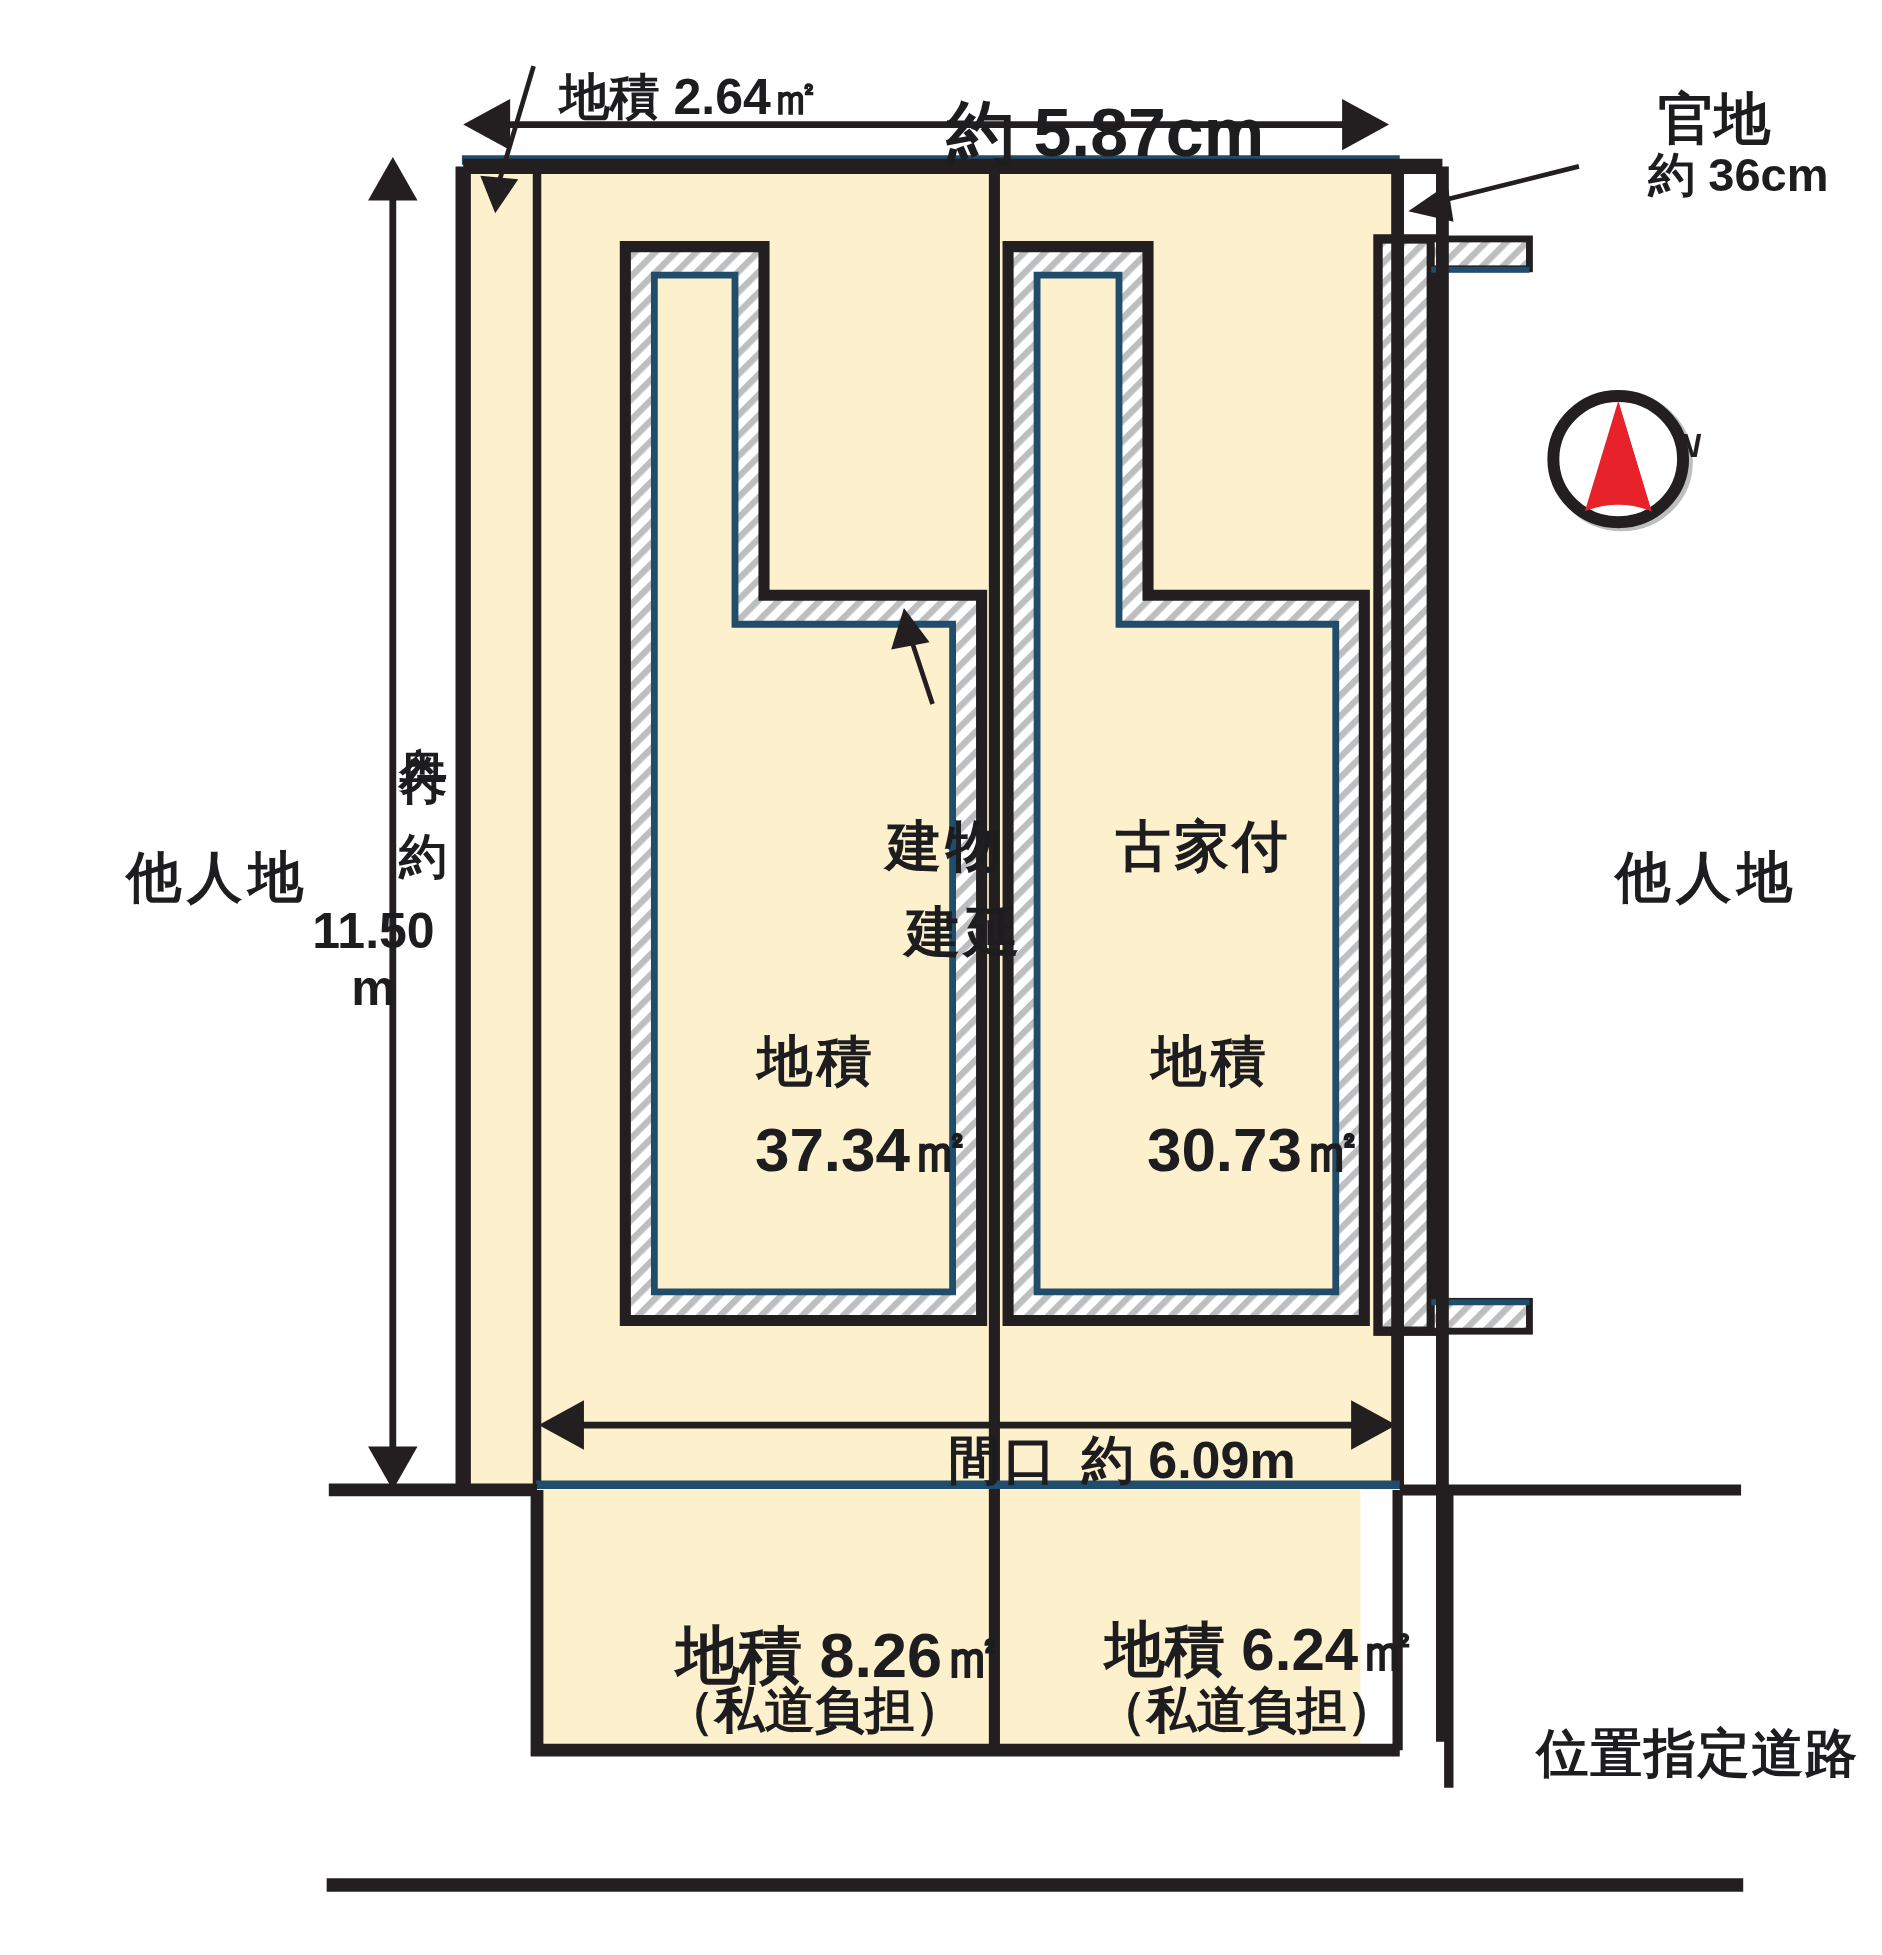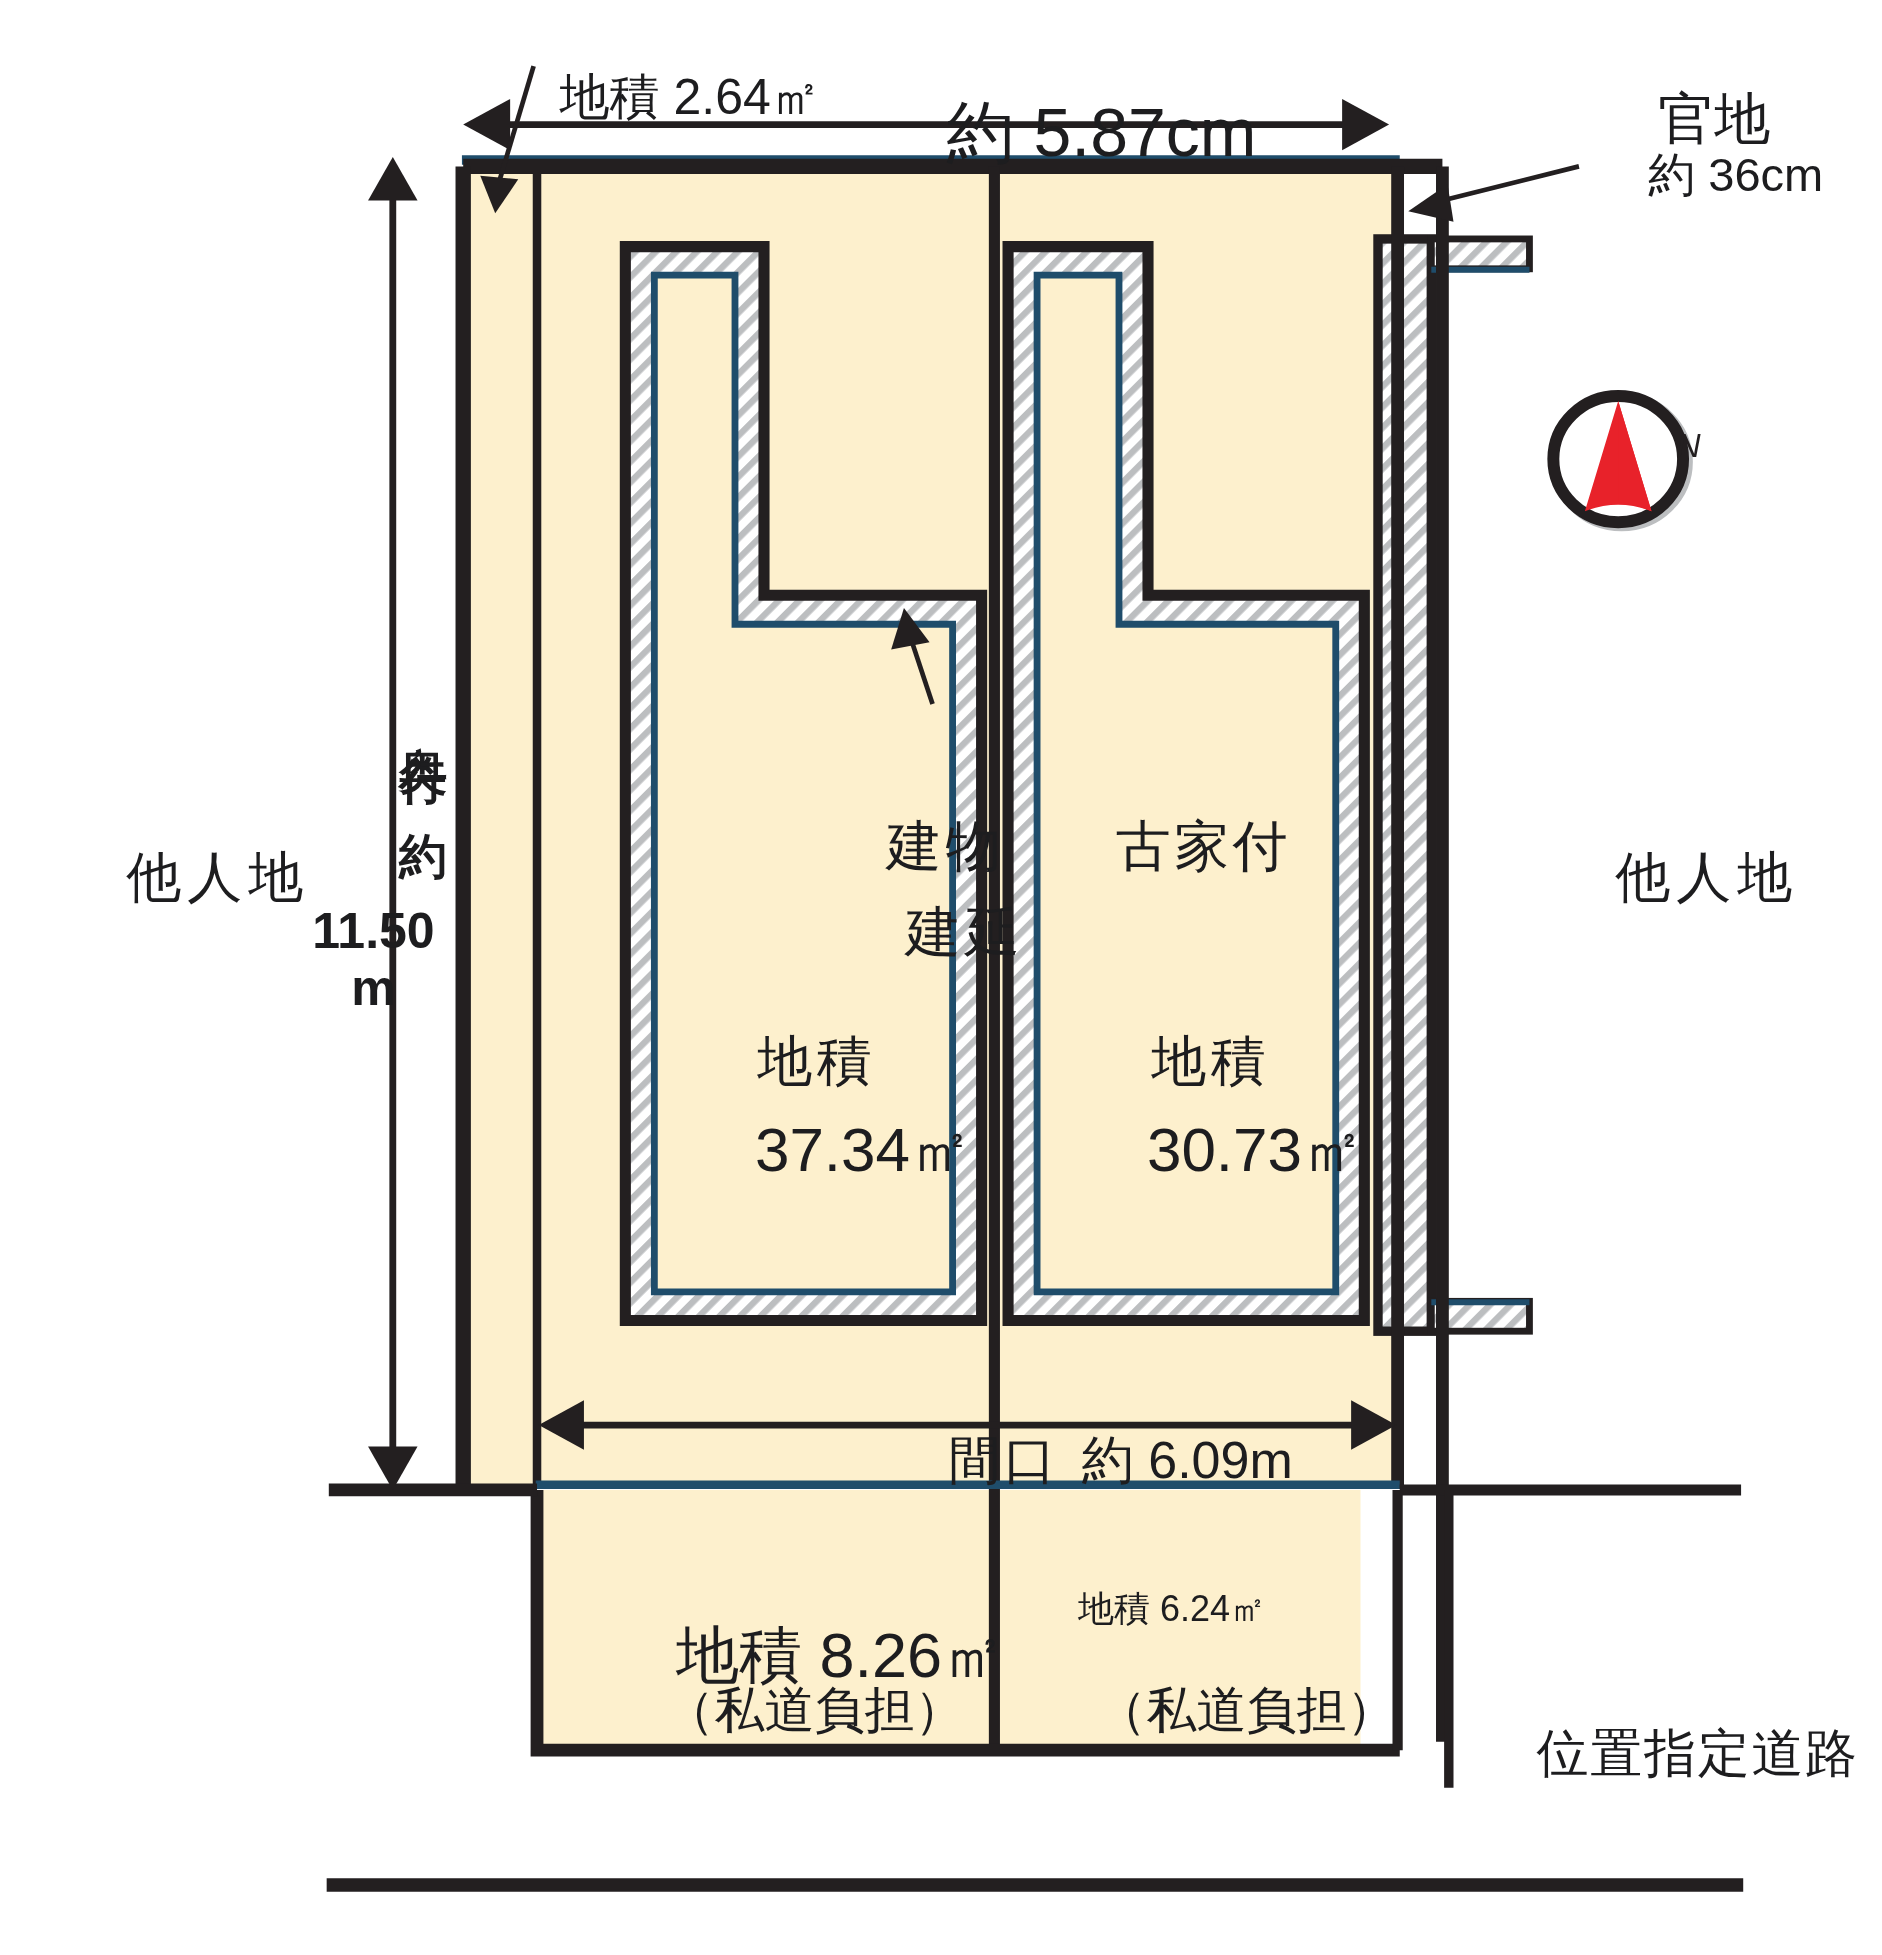--- a/index.html
+++ b/index.html
@@ -1,18 +1,18 @@
 <!DOCTYPE html>
 <html style="font-size:6.8px"><head>
 <meta charset="utf-8">
 <style>
   html,body{margin:0;padding:0;background:#fff;}
   body{font-family:"Liberation Sans","DejaVu Sans",sans-serif;}
   #stage{position:relative;width:1883px;height:1955px;background:#ffffff;overflow:hidden;}
-  .lbl{position:absolute;color:#1d1d1f;font-weight:normal;white-space:pre;line-height:1.12;}
+  .lbl{position:absolute;color:#1d1d1f;font-weight:bold;white-space:pre;line-height:1.12;}
   .vlbl{position:absolute;color:#1d1d1f;font-weight:bold;line-height:1.05;text-align:center;}
   svg{position:absolute;left:0;top:0;}
 </style>
 </head>
 <body>
 
 <div id="stage">
 
   <svg width="1883" height="1955" viewBox="0 0 4412 4582">
     <defs>
@@ -196,21 +196,21 @@
   </div>
 
   <div class="lbl" style="left:606px;top:1549px;font-size:63px;">
     <span>地積 8.26㎡</span>
   </div>
 
   <div class="lbl" style="left:609px;top:1626px;font-size:50px;">
     <span>（私道負担）</span>
   </div>
 
-  <div class="lbl" style="left:1038px;top:1549px;font-size:36px;">
+  <div class="lbl" style="left:1038px;top:1549px;font-size:60px;">
     <span>地積 6.24㎡</span>
   </div>
 
   <div class="lbl" style="left:1041px;top:1626px;font-size:50px;">
     <span>（私道負担）</span>
   </div>
 
   <div class="lbl" style="left:1472px;top:1666px;font-size:52px;letter-spacing:1.7px;">
     <span>位置指定道路</span>
   </div>

